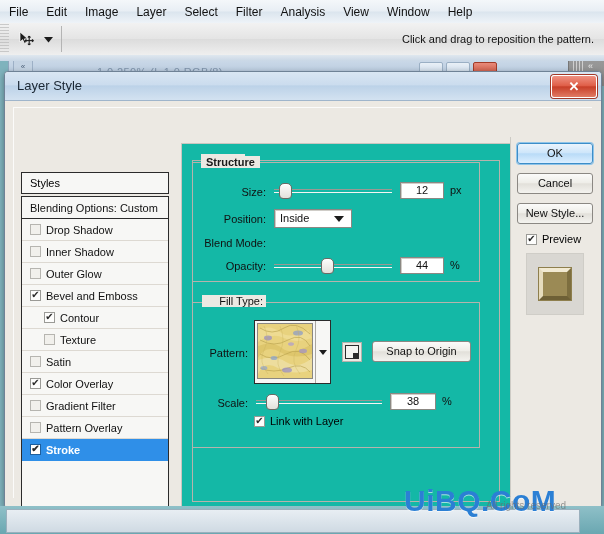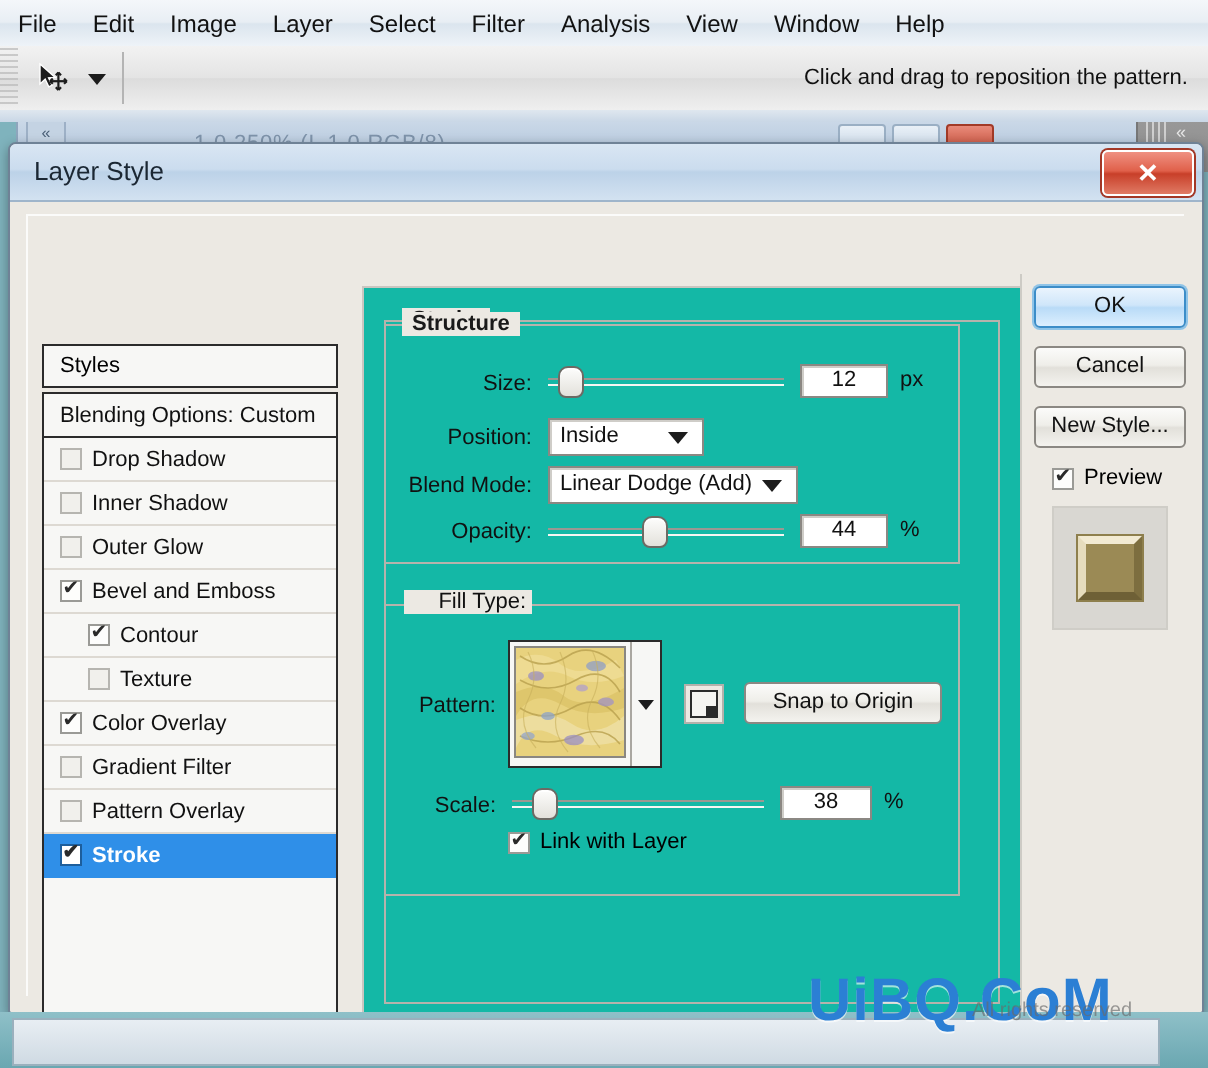--- a/index.html
+++ b/index.html
@@ -351,20 +351,24 @@
                 <span class="tick">✔</span>
               </span>
             <span class="lbl">Contour</span>
           </div>
 
           <div class="srow indent">
             <span class="cb off"></span>
             <span class="lbl">Texture</span>
           </div>
 
+          <div class="srow">
+            <span class="cb off"></span>
+            <span class="lbl">Satin</span>
+          </div>
 
           <div class="srow">
             <span class="cb on">
                 <span class="tick">✔</span>
               </span>
             <span class="lbl">Color Overlay</span>
           </div>
 
           <div class="srow">
             <span class="cb off"></span>
@@ -404,24 +408,20 @@
         <div class="numbox" style="left:218px;top:38px;width:44px;">12</div>
         <div class="unit" style="left:268px;top:40px;">px</div>
 
         <div class="lbl-r" style="left:14px;top:69px;width:70px;">Position:</div>
         <div class="combo" style="left:92px;top:65px;width:78px;">
           <span>Inside</span>
           <span class="arrow"></span>
         </div>
 
         <div class="lbl-r" style="left:4px;top:93px;width:80px;">Blend Mode:</div>
-        <div class="combo" style="left:92px;top:89px;width:125px;">
-          <span>Linear Dodge (Add)</span>
-          <span class="arrow"></span>
-        </div>
 
         <div class="lbl-r" style="left:14px;top:116px;width:70px;">Opacity:</div>
         <div class="slider" style="left:92px;top:114px;width:118px;">
           <div class="track"></div>
           <div class="thumb" style="left:47px;"></div>
         </div>
         <div class="numbox" style="left:218px;top:113px;width:44px;">44</div>
         <div class="unit" style="left:268px;top:115px;">%</div>
 
         <div class="fieldset fs-filltype"></div>

